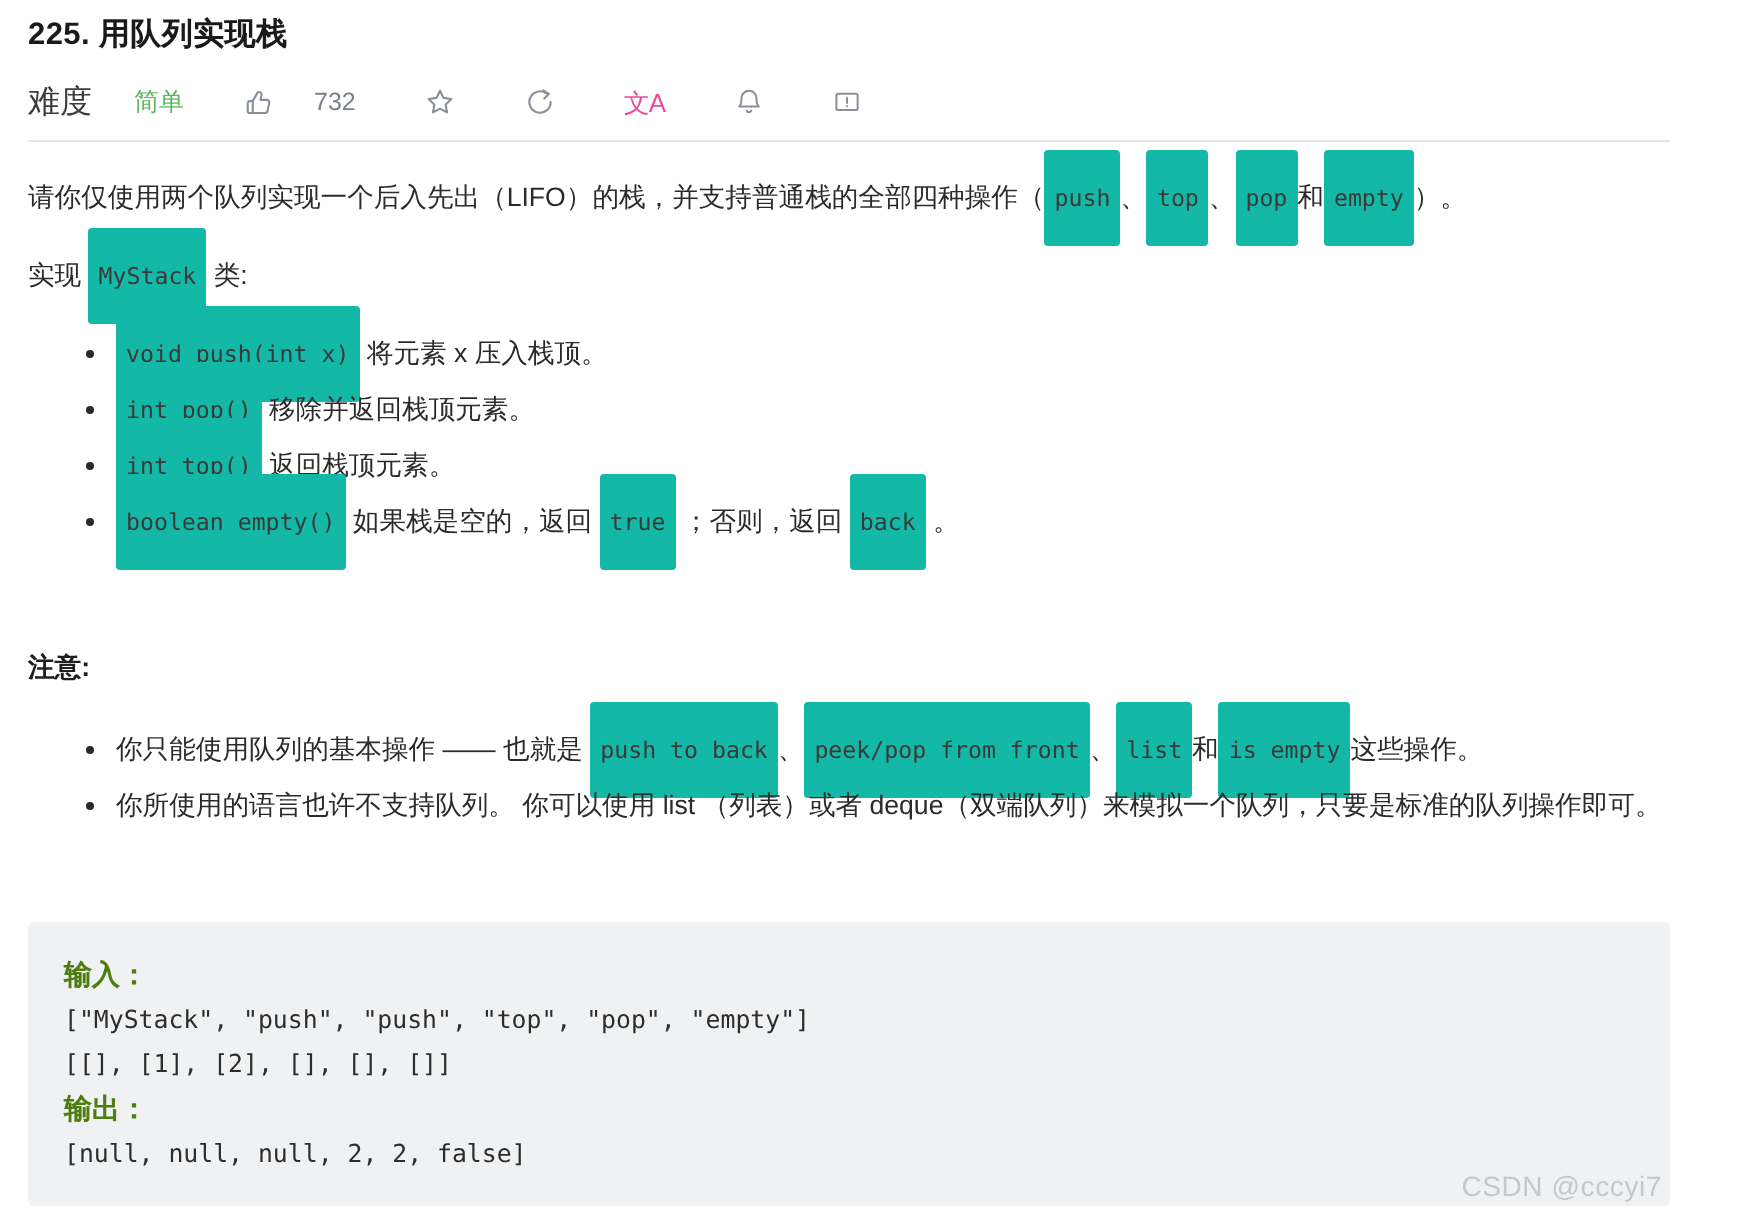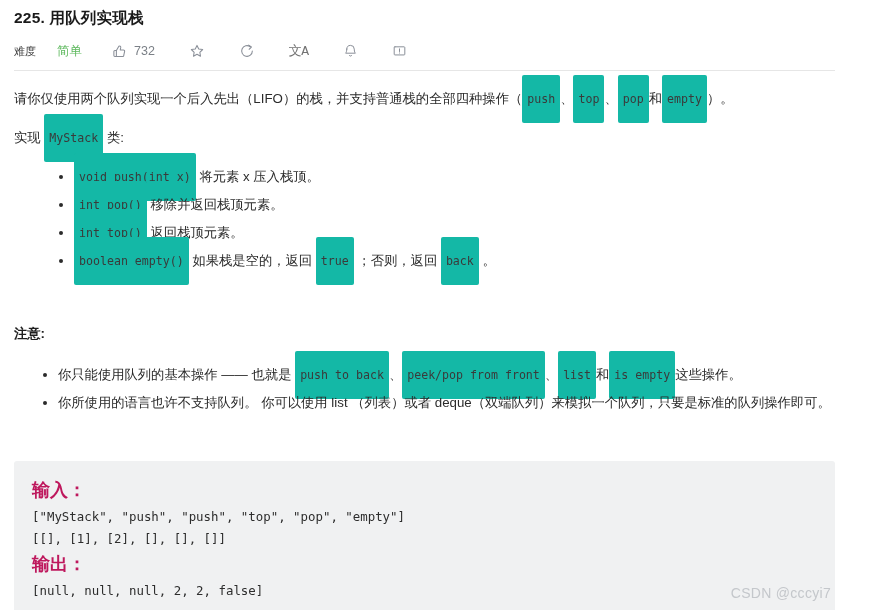--- a/index.html
+++ b/index.html
@@ -38,21 +38,21 @@
   .meta-row {
     display: flex;
     align-items: center;
     height: 28px;
     margin-top: 8px;
     font-size: 12.5px;
     color: #3c3c3c;
   }
   .meta-label {
     color: #3c3c3c;
-    font-size: 11px;
+    font-size: 16px;
   }
   .meta-difficulty {
     margin-left: 21px;
     font-size: 12.5px;
     font-weight: 500;
   }
 
   .icon-group {
     display: flex;
     align-items: center;
@@ -61,29 +61,29 @@
   .icon-btn {
     display: flex;
     align-items: center;
     margin-right: 34px;
     cursor: pointer;
     color: #8a8f98;
   }
   .icon-btn:last-child { margin-right: 0; }
   .icon-btn svg { display: block; }
   .icon-count {
-    margin-left: 7px;
+    margin-left: 20px;
     font-size: 12.5px;
     color: #7b8087;
   }
   .icon-translate {
     font-size: 13px;
     line-height: 1;
-    color: #737373;
-    font-family: Liberation Mono, monospace;
+    color: #ec4899;
+    font-family: Liberation Sans, sans-serif;
     letter-spacing: -0.5px;
   }
 
   .divider {
     height: 1px;
     background: #e6e6e6;
     margin-top: 5px;
   }
 
   
@@ -105,21 +105,21 @@
     border-radius: 2px;
     white-space: pre;
   }
 
   ul.methods, ul.notes {
     margin: 6px 0 0 0;
     padding-left: 44px;
     list-style: disc;
   }
   ul.methods li {
-    margin: 0 0 2px 16px;
+    margin: 0 0 2px 0;
     line-height: 1.95;
   }
   ul.notes li {
     margin: 0 0 2px 0;
     line-height: 1.95;
   }
   ul.notes::marker, ul.methods::marker { color: #333; }
 
   .section-head {
     font-weight: 700;
@@ -140,22 +140,22 @@
     padding: 14px 18px 16px 18px;
     margin-top: 0;
     font-family: "DejaVu Sans Mono", "Liberation Mono", monospace;
     font-size: 12.4px;
     line-height: 1.72;
     color: #2d2d2d;
   }
   .codebox .lbl {
     font-weight: 700;
     font-family: "Liberation Sans", "DejaVu Sans", sans-serif;
-    font-size: 18px;
-    color: #be185d;
+    font-size: 14px;
+    color: #4d7c0f;
   }
   .codebox .ln { white-space: pre; }
 
   .watermark {
     position: absolute;
     right: 18px;
     bottom: 9px;
     font-size: 14px;
     color: #c4c7cb;
     letter-spacing: 0.3px;

